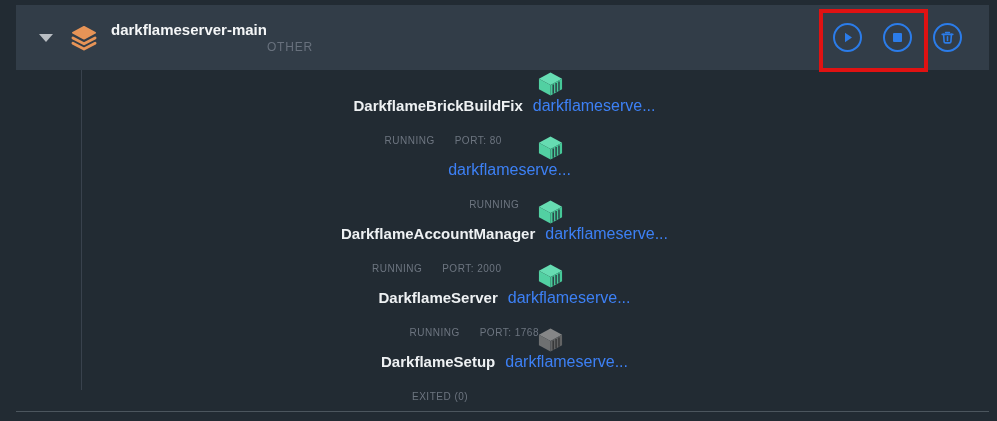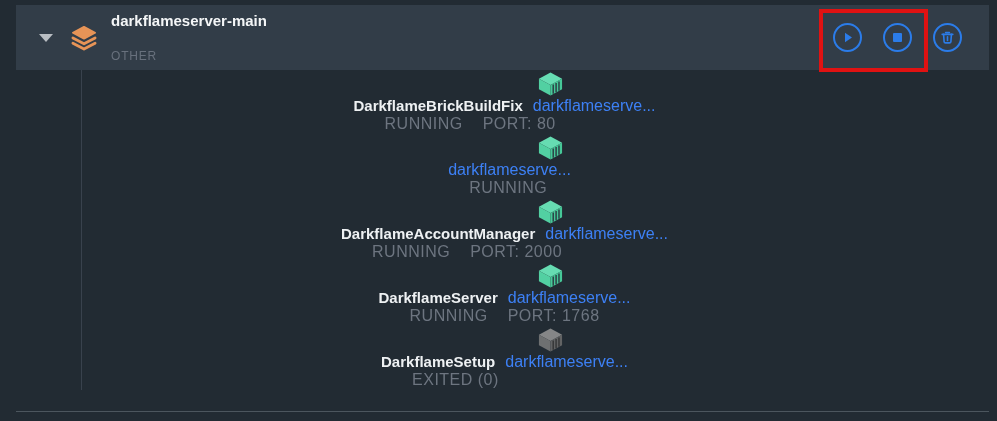--- a/index.html
+++ b/index.html
@@ -32,21 +32,21 @@
     border-top: 8px solid #b9bec3;
     cursor: pointer;
   }
   .stack-icon-wrap {
     margin-left: 17px;
     width: 28px; height: 28px;
     display: flex; align-items: center; justify-content: center;
   }
   .stack-titles {
     margin-left: 13px;
-    display: flex; flex-direction: column;
+    display: flex; flex-direction: row; text-align: right;
   }
   .stack-title {
     color: #f4f6f7;
     font-size: 15px;
     font-weight: 700;
     line-height: 18px;
   }
   .stack-subtitle {
     color: #68717d;
     font-size: 12px;
@@ -109,23 +109,23 @@
     line-height: 17px;
   }
   .row-link {
     margin-left: 10px;
     color: #3d80f5;
     font-size: 16px;
     text-decoration: none;
     cursor: pointer;
   }
   .row-sub {
-    margin-top: 0;
+    margin-top: 20px;
     color: #6d7580;
-    font-size: 16px;
+    font-size: 10px;
     letter-spacing: 0.5px;
     padding-left: 31px;
   }
   .row-port { margin-left: 20px; }
   .row-port:empty { margin-left: 0; }
 
   .bottom-divider {
     position: absolute;
     left: 16px; top: 411px;
     width: 973px; height: 1px;

